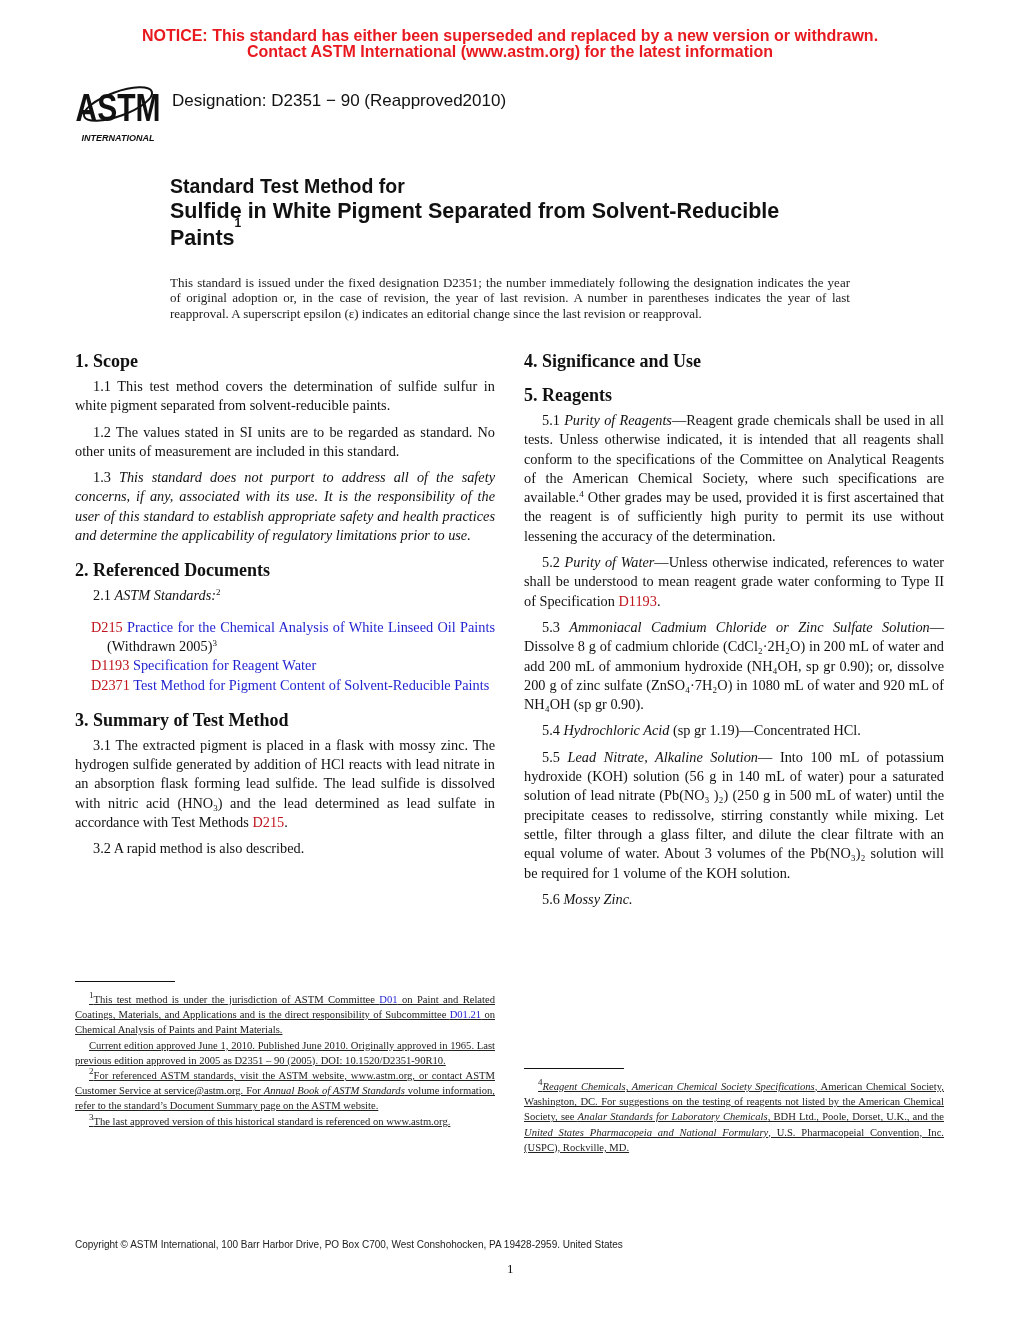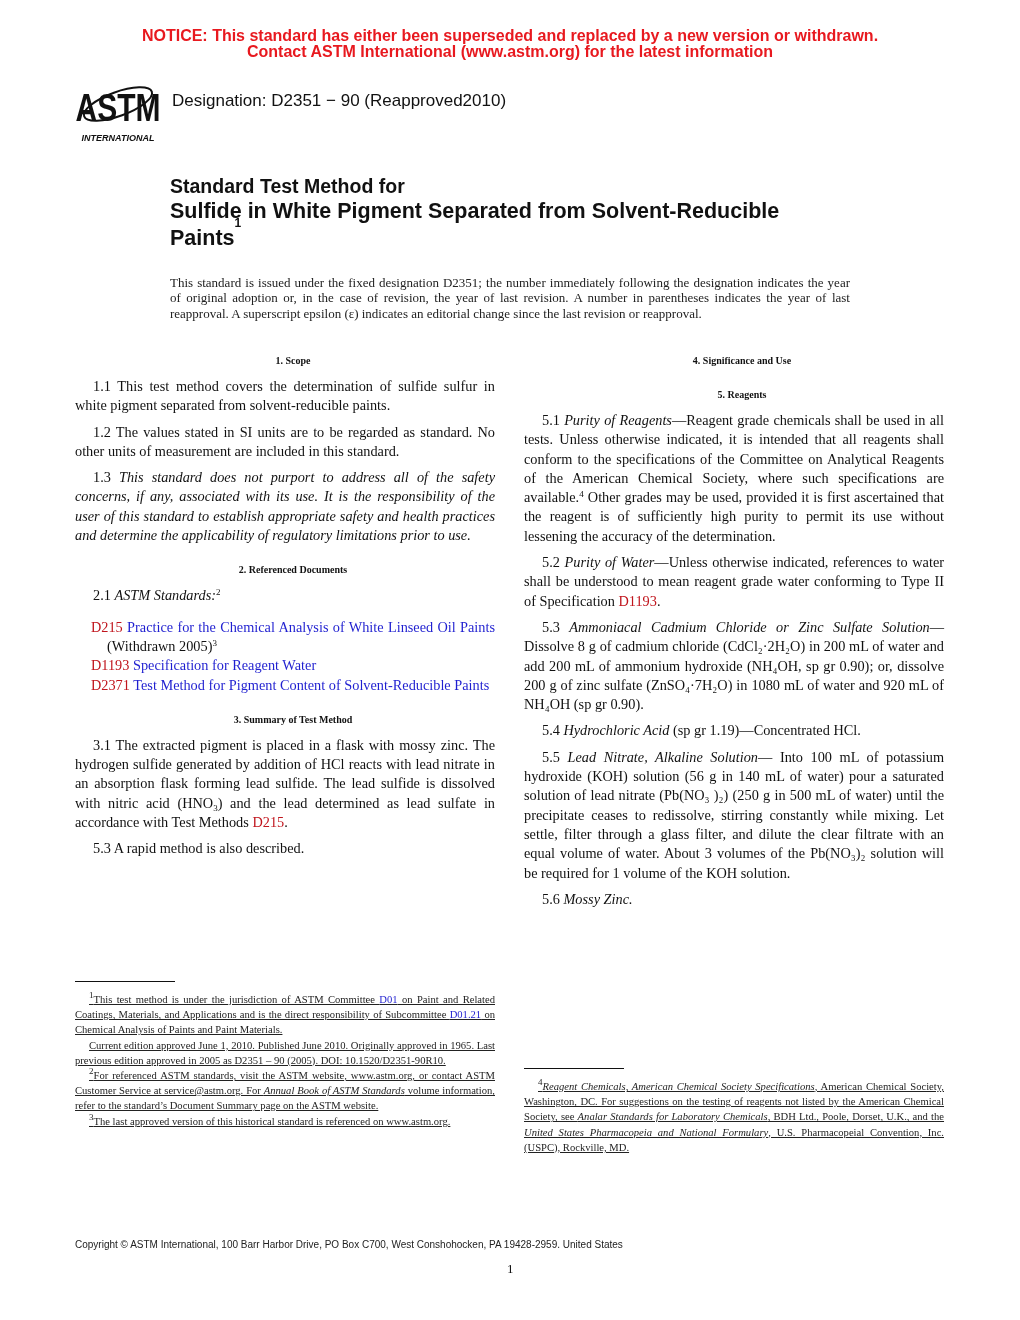--- a/index.html
+++ b/index.html
@@ -10,21 +10,21 @@
   .logo { position:absolute; left:76px; top:74px; width:84px; height:70px; }
   .designation { position:absolute; left:172px; top:91px; font-size:17px; color:#111;text-align:center; }
   .title { position:absolute; left:170px; top:175px; width:700px; font-weight:bold; }
   .title .l1 { font-size:19.5px; line-height:23px; }
   .title .l2 { font-size:21.5px; line-height:27px; }
   .title sup { font-size:12px; vertical-align:top; position:relative; top:-2px; }
   .issue { position:absolute; left:170px; top:275px; width:680px; font-size:13px; line-height:15.3px; text-align:justify; color:#222; }
   .col { position:absolute; top:352px; width:420px; font-size:14.3px; line-height:19.3px; }
   .col.left { left:75px; }
   .col.right { left:524px; }
-  h3 { font-size:10px; font-weight:bold; margin:0 0 7px 16px; line-height:18px;text-align:center; }
+  h3 { font-size:18px; font-weight:bold; margin:0 0 7px 0; line-height:18px; }
   p { margin:0 0 7px 0; text-align:justify; text-indent:18px; }
   .sec { margin-bottom:16px; }
   .ref { margin:0; padding-left:16px; text-indent:-16px; text-align:justify; }
   .red { color:#c0141c; }
   .blue { color:#1f1fd0; }
   .ital { font-style:italic; }
   sub { font-size:9px; vertical-align:-3px; line-height:0; }
   sup { font-size:9px; vertical-align:5px; line-height:0; }
   .fnrule { width:100px; height:1px; background:#111; margin:0 0 10px 0; }
   .footnotes { position:absolute; width:420px; font-size:10.6px; line-height:15.2px; color:#222;text-decoration:underline; }
@@ -81,21 +81,21 @@
     </div>
     <div class="ref" style="margin-left:16px">
       <span class="red">D2371</span>
       <span class="blue">Test Method for Pigment Content of Solvent-Reducible Paints</span>
     </div>
   </div>
 
   <div class="sec">
     <h3>3.  Summary of Test Method</h3>
     <p><span>3.1 The extracted pigment is placed in a flask with mossy zinc. The hydrogen sulfide generated by addition of HCl reacts with lead nitrate in an absorption flask forming lead sulfide. The lead sulfide is dissolved with nitric acid (HNO</span><sub>3</sub><span>) and the lead determined as lead sulfate in accordance with Test Methods </span><span class="red">D215</span><span>.</span></p>
-    <p>5.3 A rapid method is also described.</p>
+    <p>3.2 A rapid method is also described.</p>
   </div>
 </div>
 
 <div class="footnotes left serif">
   <div class="fnrule"></div>
   <p><sup>1</sup><span>This test method is under the jurisdiction of ASTM Committee </span><span class="blue">D01</span><span> on Paint and Related Coatings, Materials, and Applications and is the direct responsibility of Subcommittee </span><span class="blue">D01.21</span><span> on Chemical Analysis of Paints and Paint Materials.</span></p>
   <p>Current edition approved June 1, 2010. Published June 2010. Originally approved in 1965. Last previous edition approved in 2005 as D2351 – 90 (2005). DOI: 10.1520/D2351-90R10.</p>
   <p><sup>2</sup><span>For referenced ASTM standards, visit the ASTM website, www.astm.org, or contact ASTM Customer Service at service@astm.org. For </span><span class="ital">Annual Book of ASTM Standards</span><span> volume information, refer to the standard’s Document Summary page on the ASTM website.</span></p>
   <p><sup>3</sup><span>The last approved version of this historical standard is referenced on www.astm.org.</span></p>
 </div>

